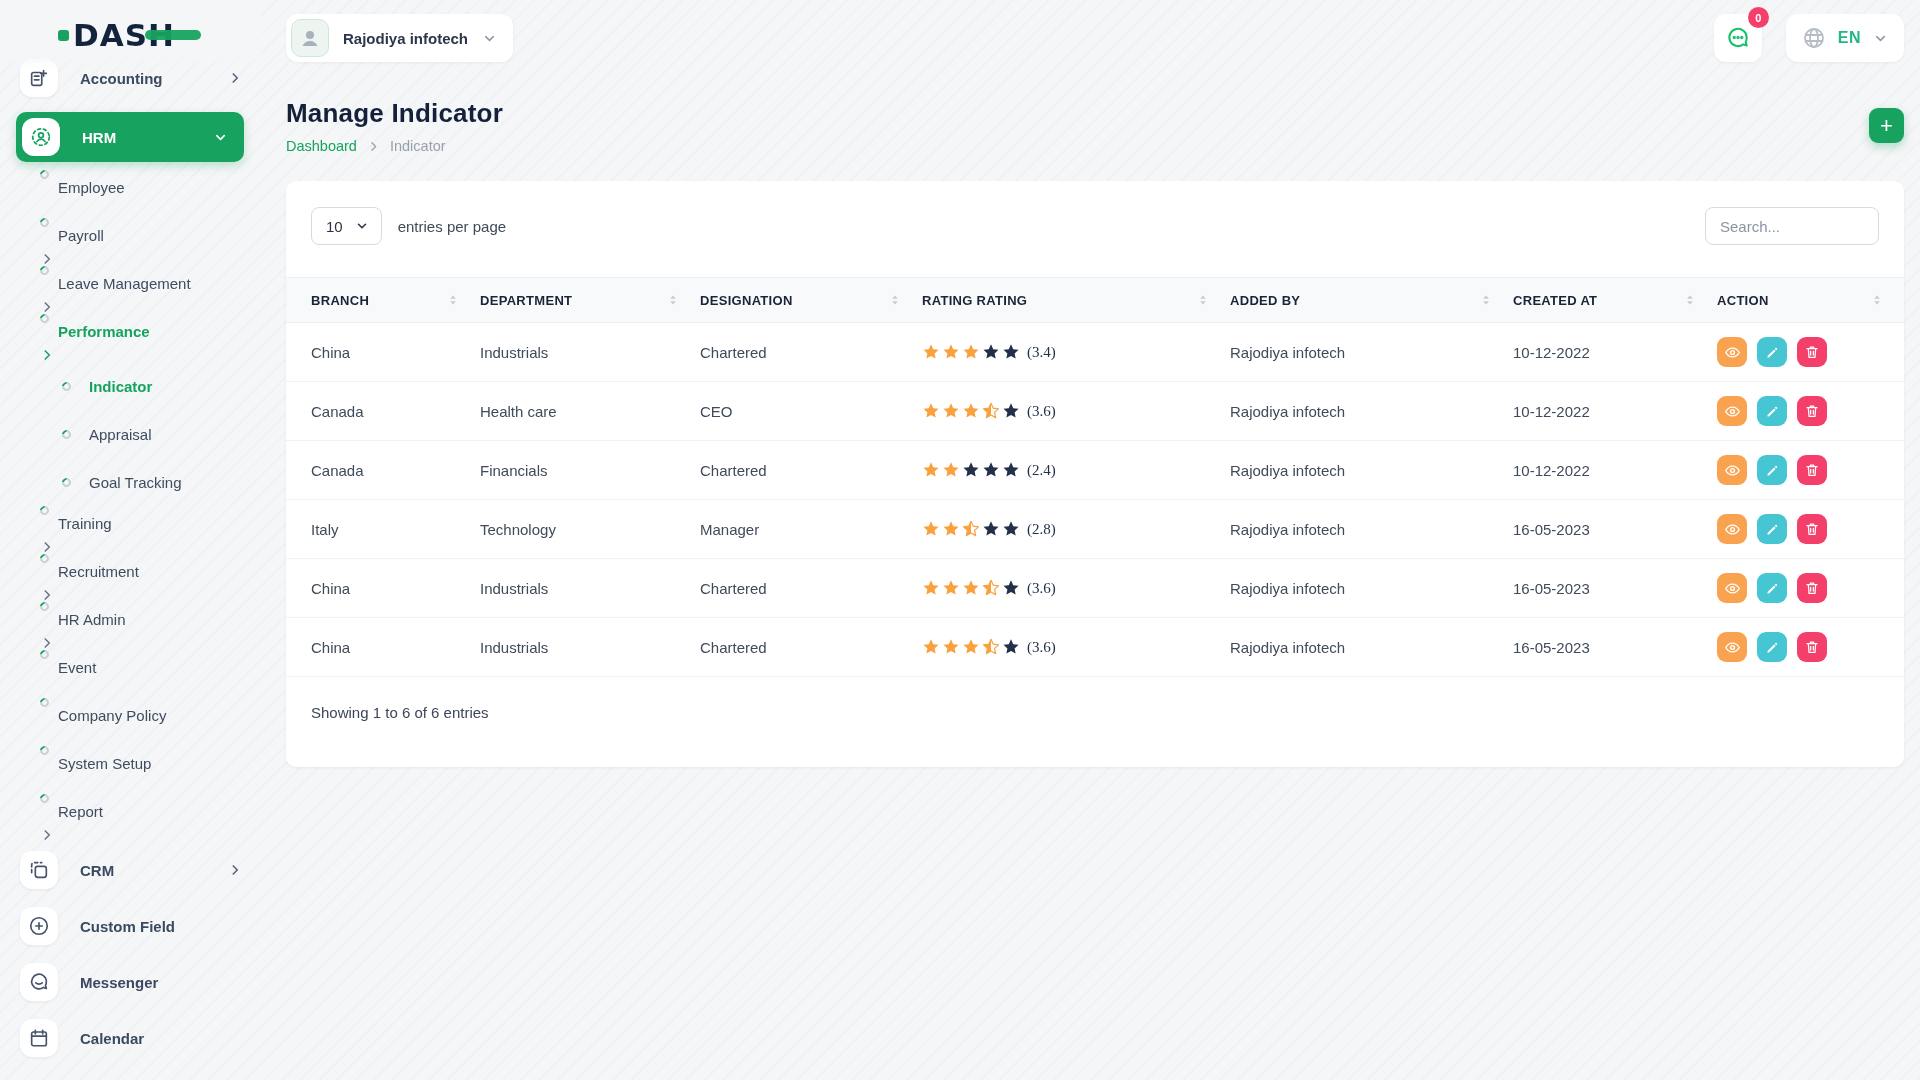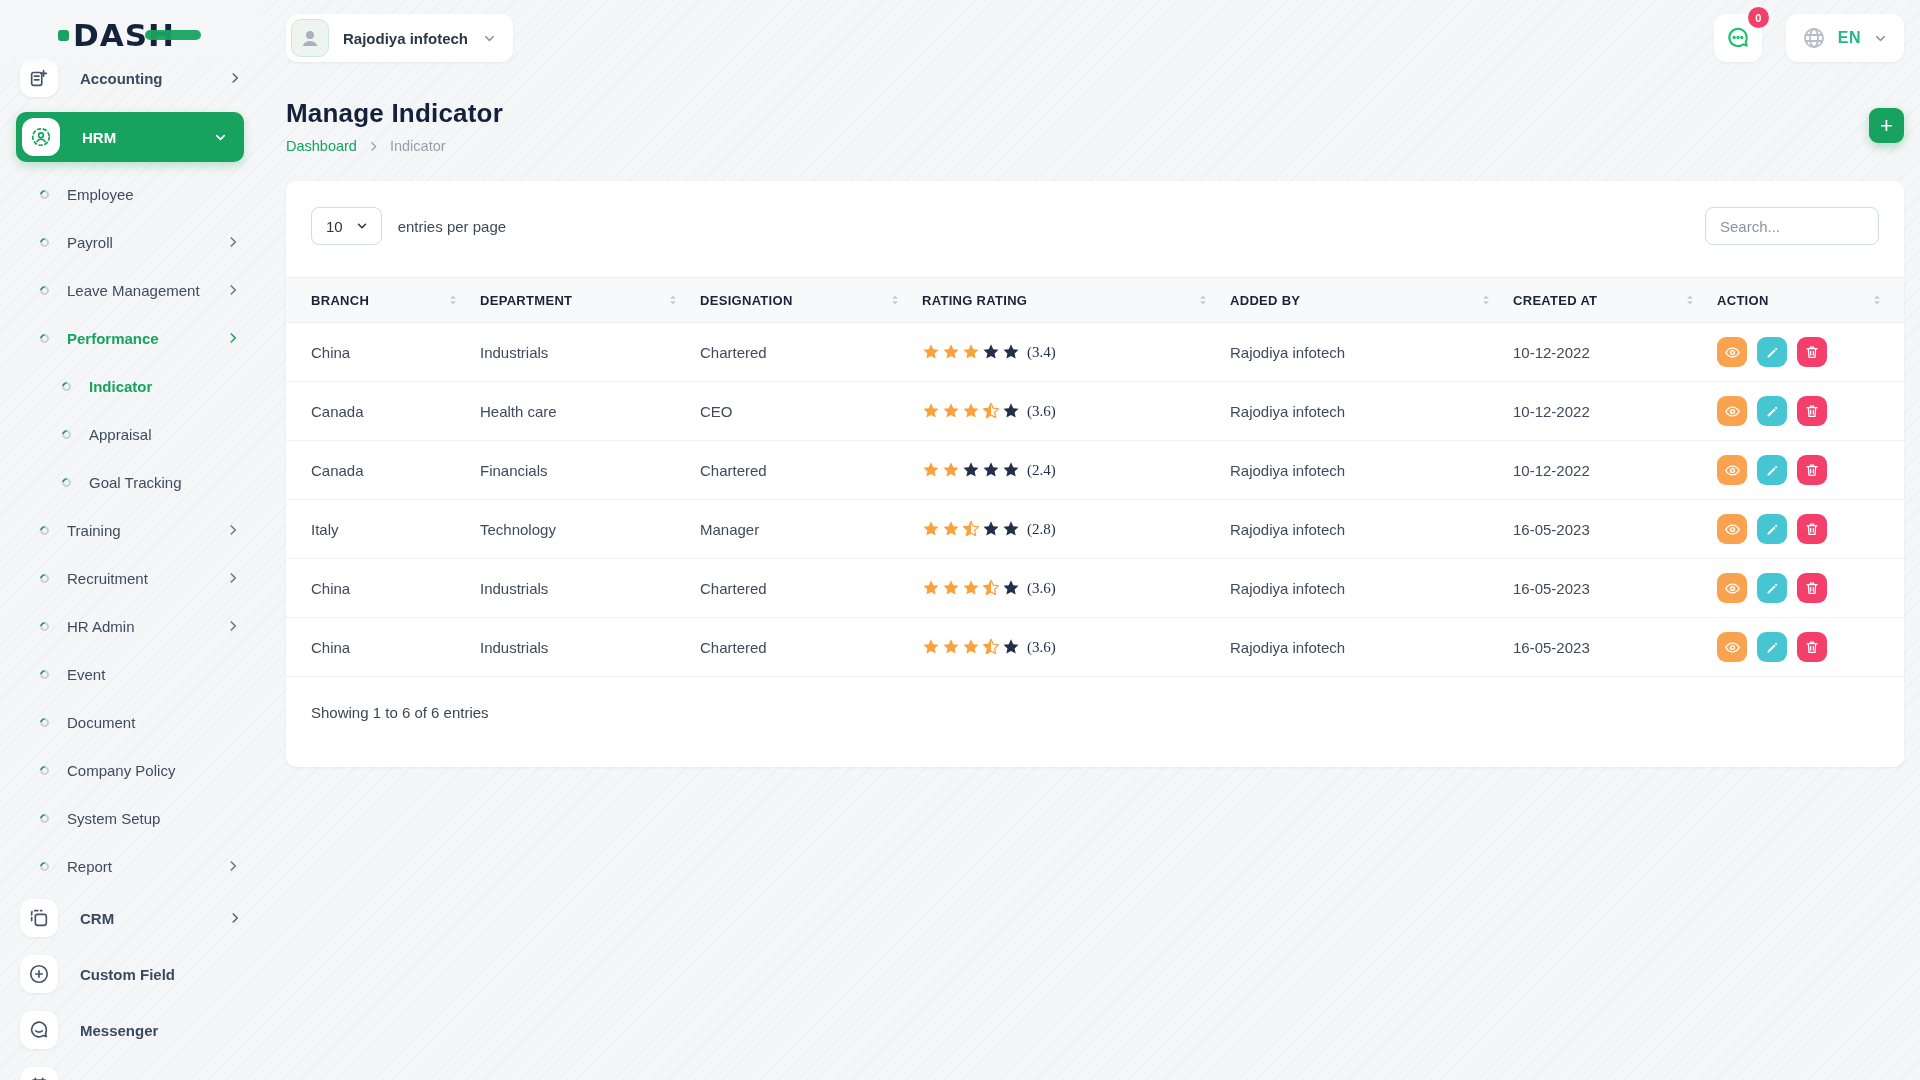--- a/index.html
+++ b/index.html
@@ -32,21 +32,21 @@
   .side-top .lbl { margin-left:22px; font-size:15px; font-weight:600; color:#3a4a60; }
   .side-top .spacer, .side-sub .spacer { flex:1; }
   .side-top .chev { color:#55617a; display:flex; }
   .side-top.active {
     margin:6px 18px 8px 16px; height:50px; border-radius:10px; background:var(--primary);
     padding:0 16px 0 6px; box-shadow:0 4px 10px rgba(18,160,95,.25);
   }
   .side-top.active .icon-box { color:var(--primary); }
   .side-top.active .lbl { color:#ffffff; }
   .side-top.active .chev { color:#ffffff; }
-  .side-sub { display:flex; align-items:center; height:48px; padding:0 22px 0 40px; cursor:pointer; }
+  .side-sub { display:flex; height:48px; padding:0 22px 0 40px; cursor:pointer;flex-direction:column; }
   .side-sub .lbl { margin-left:18px; font-size:15px; color:#3f4c60; }
   .side-sub .chev { color:#68758c; display:flex; }
   .side-sub.active .lbl { color:var(--primary); font-weight:700; }
   .side-sub.active .chev { color:var(--primary); }
   .side-sub2 { display:flex; align-items:center; height:48px; padding:0 22px 0 62px; cursor:pointer; }
   .side-sub2 .lbl { margin-left:18px; font-size:15px; color:#3f4c60; }
   .side-sub2.active .lbl { color:var(--primary); font-weight:700; }
   .bullet {
     width:9px; height:9px; border-radius:50%; flex:0 0 9px;
     border:2px solid #c9cfd6; border-top-color:var(--primary);
@@ -268,25 +268,20 @@
           <span class="spacer"></span>
           <span class="chev">
             <svg viewBox="0 0 24 24" width="14" height="14" fill="none" stroke="currentColor" stroke-width="2.6" stroke-linecap="round" stroke-linejoin="round">
               <path d="M9 5l7 7-7 7"></path>
             </svg>
           </span>
         </div>
         <div class="side-sub">
           <span class="bullet"></span>
           <span class="lbl">Event</span>
-          <span class="spacer"></span>
-        </div>
-        <div class="side-sub">
-          <span class="bullet"></span>
-          <span class="lbl">Document</span>
           <span class="spacer"></span>
         </div>
         <div class="side-sub">
           <span class="bullet"></span>
           <span class="lbl">Company Policy</span>
           <span class="spacer"></span>
         </div>
         <div class="side-sub">
           <span class="bullet"></span>
           <span class="lbl">System Setup</span>

